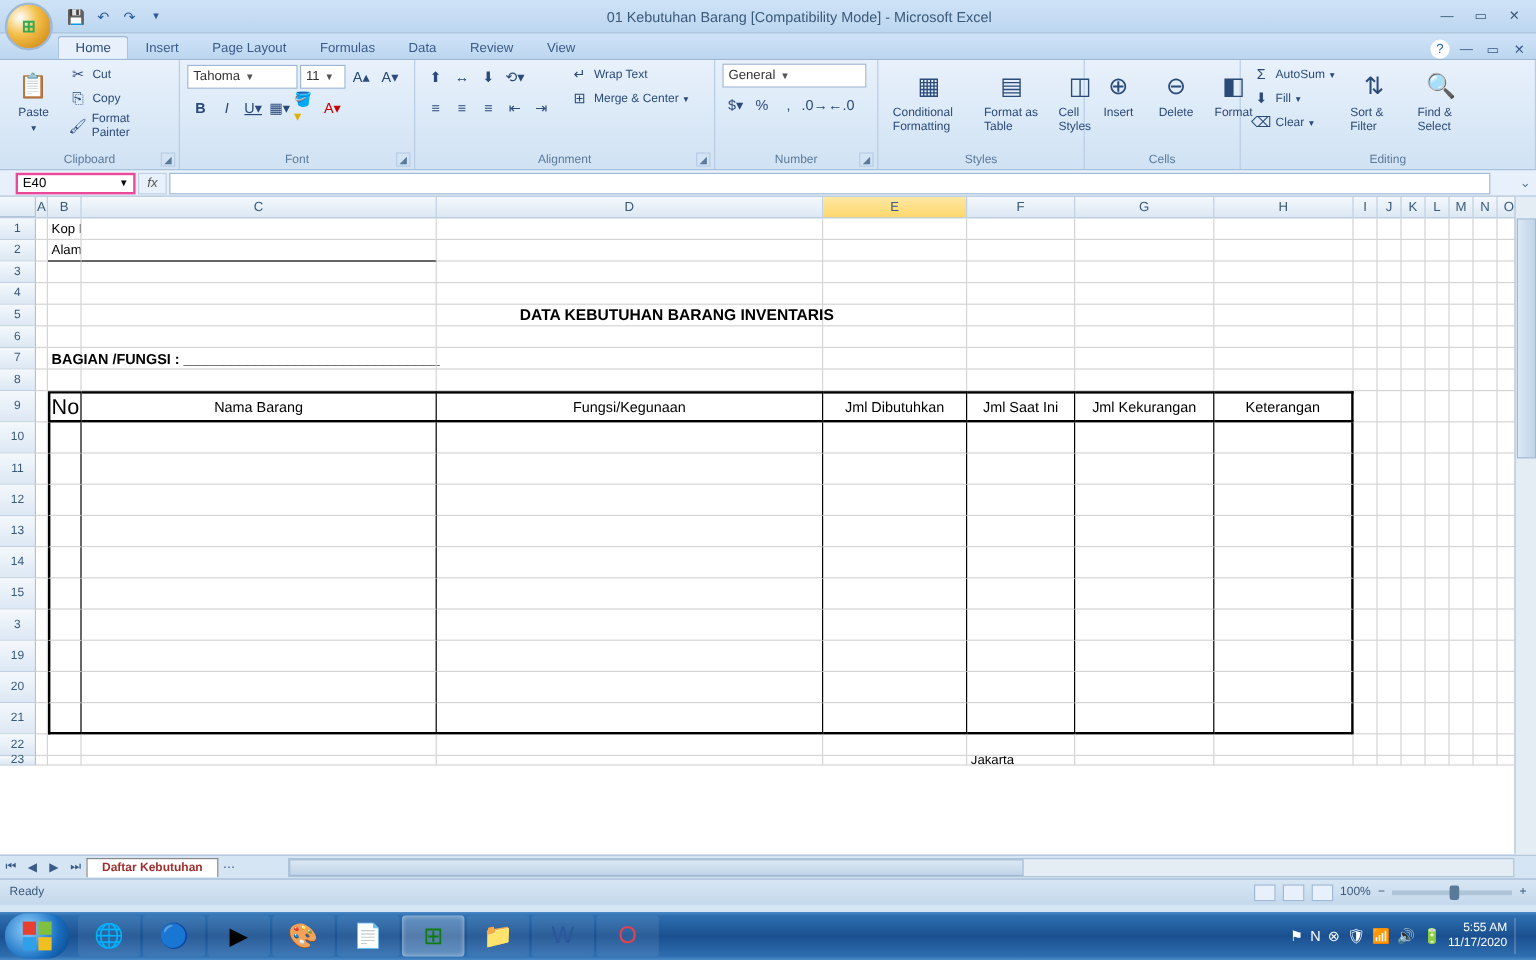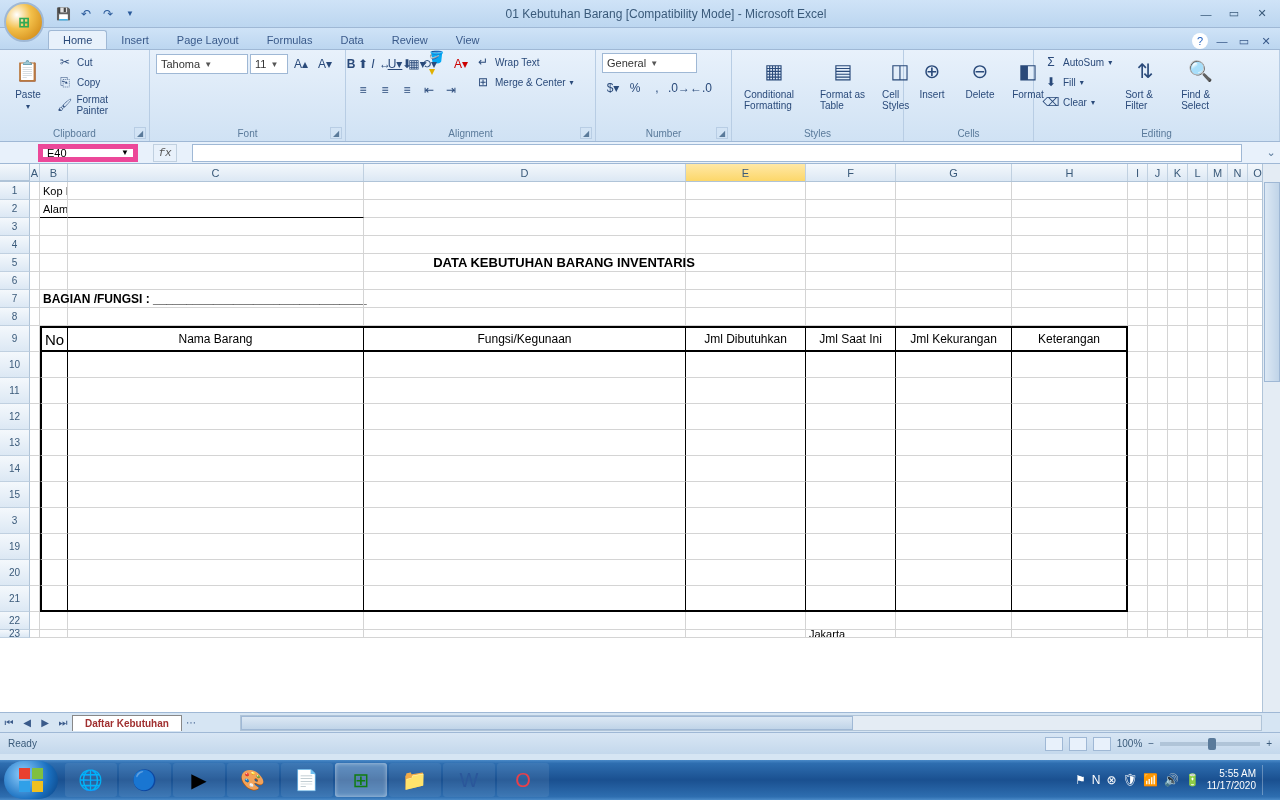--- a/index.html
+++ b/index.html
@@ -33,22 +33,22 @@
 .stack-item .icn { width:16px; height:16px; display:inline-flex; align-items:center; justify-content:center; font-size:12px;}
 .font-row { display:flex; gap:2px; align-items:center;}
 .combo { background:#fff; border:1px solid #9fb8d5; height:20px; font-size:11px; padding:0 4px; display:flex; align-items:center; gap:4px; color:#333;}
 .combo .dd { font-size:8px; color:#555;}
 .btn-row { display:flex; gap:0;}
 .sq { width:22px; height:22px; display:inline-flex; align-items:center; justify-content:center; border:1px solid transparent; font-size:12px; color:#2a4a7a;}
 .dialog-launcher { position:absolute; bottom:2px; right:3px; width:12px; height:12px; font-size:8px; color:#5a7a9a; display:flex; align-items:center; justify-content:center; border:1px solid #b8cde4;}
 
 
 .fbar-row { height:22px; background:#e8f1fb; border-bottom:1px solid #9fb8d5; display:flex; align-items:center;}
-.namebox { width:100px; margin-left:38px; background:#fff; border:5px solid #ec4899; height:18px; padding:0 4px; font-size:11px; display:flex; align-items:center; justify-content:space-between;text-align:right;}
-.fx-btn { width:24px; height:18px; display:flex; align-items:center; justify-content:center; font-style:italic; color:#555; border:1px solid #c0d0e0; margin:0 15px; font-size:11px;font-family:Liberation Mono, monospace;}
+.namebox { width:100px; margin-left:13px; background:#fff; border:2px solid #ec4899; height:18px; padding:0 4px; font-size:11px; display:flex; align-items:center; justify-content:space-between;text-align:right;}
+.fx-btn { width:24px; height:18px; display:flex; align-items:center; justify-content:center; font-style:italic; color:#555; border:1px solid #c0d0e0; margin:0 2px; font-size:11px;}
 .fbar { flex:1; background:#fff; border:1px solid #9fb8d5; height:18px; margin-right:20px;}
 .fbar-expand { width:18px; text-align:center; color:#5a7a9a;}
 
 
 .grid-area { position:relative; background:#fff; height:548px; overflow:hidden; display:flex; flex-direction:column;}
 .col-headers { display:flex; height:18px; background:linear-gradient(#f4f8fc,#dce8f4); border-bottom:1px solid #b0c4d8;}
 .ch { border-right:1px solid #c0d0e0; text-align:center; font-size:11px; color:#3a5a7a; display:flex; align-items:center; justify-content:center;}
 .corner { width:30px; background:linear-gradient(#f4f8fc,#dce8f4); border-right:1px solid #b0c4d8; border-bottom:1px solid #b0c4d8;}
 .rows { flex:1; overflow:hidden; position:relative;}
 .row { display:flex; height:18px;}
@@ -156,21 +156,21 @@
             <span class="icn">🖌</span>
             <span>Format Painter</span>
           </div>
       </div>
     </div>
     <div class="group-label">Clipboard</div>
     <div class="dialog-launcher">◢</div>
   </div>
 
   <div class="group" style="width:196px">
-    <div class="group-body" style="flex-direction:row;gap:4px">
+    <div class="group-body" style="flex-direction:column;gap:4px">
       <div class="font-row">
         <div class="combo" style="width:92px">
             <span>Tahoma</span>
             <span class="dd">▼</span>
           </div>
         <div class="combo" style="width:38px">
             <span>11</span>
             <span class="dd">▼</span>
           </div>
         <span class="sq">A▴</span>
@@ -217,21 +217,21 @@
             <span style="font-size:8px">▾</span>
           </div>
       </div>
     </div>
     <div class="group-label">Alignment</div>
     <div class="dialog-launcher">◢</div>
   </div>
 
   <div class="group" style="width:136px">
     <div class="group-body" style="flex-direction:column;gap:4px">
-      <div class="combo" style="width:95px">
+      <div class="combo" style="width:120px">
           <span>General</span>
           <span class="dd">▼</span>
         </div>
       <div class="btn-row">
         <span class="sq">$▾</span>
         <span class="sq">%</span>
         <span class="sq">,</span>
         <span class="sq">.0→</span>
         <span class="sq">←.0</span>
       </div>
@@ -480,21 +480,21 @@
         <div class="cell cJ"></div>
         <div class="cell cK"></div>
         <div class="cell cL"></div>
         <div class="cell cM"></div>
         <div class="cell cN"></div>
         <div class="cell cO"></div>
       </div>
       <div class="row tall">
         <div class="rh">9</div>
         <div class="cell cA"></div>
-        <div class="cell cB center bl2 bt2 bb2 br1" style="font-size: 15px;">No</div>
+        <div class="cell cB center bl2 bt2 bb2 br1" style="font-size: 18px;">No</div>
         <div class="cell cC center bt2 bb2 br1" style="font-size: 12px;">Nama Barang</div>
         <div class="cell cD center bt2 bb2 br1" style="font-size: 12px;">Fungsi/Kegunaan</div>
         <div class="cell cE center bt2 bb2 br1" style="font-size: 12px;">Jml Dibutuhkan</div>
         <div class="cell cF center bt2 bb2 br1" style="font-size: 12px;">Jml Saat Ini</div>
         <div class="cell cG center bt2 bb2 br1" style="font-size: 12px;">Jml Kekurangan</div>
         <div class="cell cH center bt2 bb2 br2" style="font-size: 12px;">Keterangan</div>
         <div class="cell cI"></div>
         <div class="cell cJ"></div>
         <div class="cell cK"></div>
         <div class="cell cL"></div>

